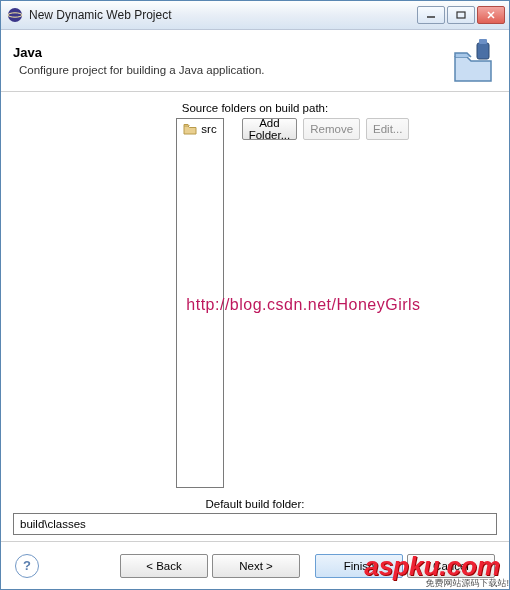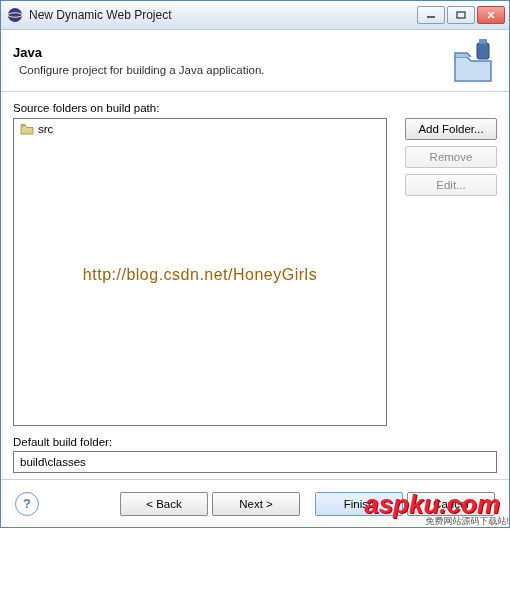--- a/index.html
+++ b/index.html
@@ -1,38 +1,38 @@
 <!DOCTYPE html>
 <html><head>
 <meta charset="utf-8">
 <style>
   * { box-sizing: border-box; font-family: "Segoe UI", Tahoma, sans-serif; }
   body { margin: 0; background: #fff; width: 510px; height: 590px; overflow: hidden; }
-  .window { width: 510px; height: 528px; border: 1px solid #5a87b2; background: #fff; display: flex; flex-direction: column; }
+  .window { width: 510px; height: 590px; border: 1px solid #5a87b2; background: #fff; display: flex; flex-direction: column; }
   .titlebar { height: 29px; background: linear-gradient(#fdfefe, #e8eef6 50%, #d7e4f2); display: flex; align-items: center; padding: 0 4px 0 6px; border-bottom: 1px solid #bcc7d8; }
   .titlebar .app-icon { width: 16px; height: 16px; margin-right: 6px; }
   .titlebar .title { font-size: 12px; color: #222; flex: 1; }
   .win-btns { display: flex; gap: 2px; }
   .win-btn { width: 28px; height: 18px; border: 1px solid #8a9db5; border-radius: 2px; background: linear-gradient(#f7fbff,#dbe7f5); display:flex; align-items:center; justify-content:center; font-size:10px; color:#2a2a2a; }
   .win-btn.close { background: linear-gradient(#f3a6a0,#e06055); border-color:#b24b44; color:#fff; }
   .banner { height: 62px; background: #fff; border-bottom: 1px solid #d0d0d0; display:flex; align-items:center; padding: 6px 12px; }
   .banner-text { flex:1; }
   .banner-title { font-size: 13px; font-weight: bold; color:#000; margin-bottom: 4px; }
   .banner-sub { font-size: 11.5px; color:#333; margin-left: 6px; }
   .banner-icon { width: 48px; height: 48px; }
-  .content { flex:1; padding: 8px 12px 6px 12px; display:flex; flex-direction:column; background:#fff; }
+  .content { flex:1; padding: 8px 12px 6px 12px; display:flex; flex-direction:column; background:#fff;align-items:center; }
   .grp-label { font-size: 11.5px; color:#000; margin: 2px 0 4px 0; }
   .src-row { display:flex; gap:18px; flex:1; min-height:0; }
   .tree { flex:1; border:1px solid #7a7a7a; background:#fff; padding:4px 6px; position:relative; }
   .tree-item { display:flex; align-items:center; gap:4px; font-size:11.5px; color:#000; }
   .folder-icon { width:14px; height:12px; }
-  .btn-col { width:92px; display:flex; flex-direction:column; gap:6px; }
+  .btn-col { width:92px; display:flex; flex-direction:row; gap:6px; }
   .btn { height:22px; font-size:11.5px; border:1px solid #8b8b8b; background:linear-gradient(#fdfdfd,#e6e6e6); border-radius:2px; color:#000; display:flex; align-items:center; justify-content:center; padding: 0 6px; }
   .btn[disabled] { color:#8b8b8b; border-color:#c8c8c8; background:linear-gradient(#fafafa,#f0f0f0); }
-  .watermark { position:absolute; top:48%; left:0; right:0; text-align:center; font-size:16px; color:#a16207; pointer-events:none; letter-spacing:0.5px; }
+  .watermark { position:absolute; top:48%; left:9px; right:0; text-align:center; font-size:16px; color:#be185d; pointer-events:none; letter-spacing:0.5px; }
   .out-label { font-size:11.5px; color:#000; margin: 10px 0 3px 0; }
   .out-input { width:100%; height:22px; font-size:11.5px; border:1px solid #7a7a7a; padding:2px 6px; background:#fff; color:#000; font-family:inherit; }
   .footer { height:48px; border-top:1px solid #d0d0d0; display:flex; align-items:center; padding: 0 14px; background:#fff; }
   .help { width:24px; height:24px; border:1.5px solid #7298c6; border-radius:50%; display:flex; align-items:center; justify-content:center; color:#5a7eae; font-size:13px; font-weight:bold; }
   .footer-spacer { flex:1; }
   .nav-btn { width:88px; height:24px; margin-left:4px; font-size:11.5px; border:1px solid #8b8b8b; border-radius:2px; background:linear-gradient(#fdfdfd,#e6e6e6); display:flex; align-items:center; justify-content:center; }
   .nav-btn.primary { background:linear-gradient(#eaf3fc,#cfe3f7); border-color:#6a9fd4; }
   .overlay-logo { position:absolute; right:10px; bottom:8px; font-size:26px; font-weight:bold; font-style:italic; color:#e23; text-shadow:1px 1px 0 #900; pointer-events:none; }
   .overlay-sub { position:absolute; right:1px; bottom:0px; font-size:9px; color:#555; pointer-events:none; }
   .root { position:relative; }

